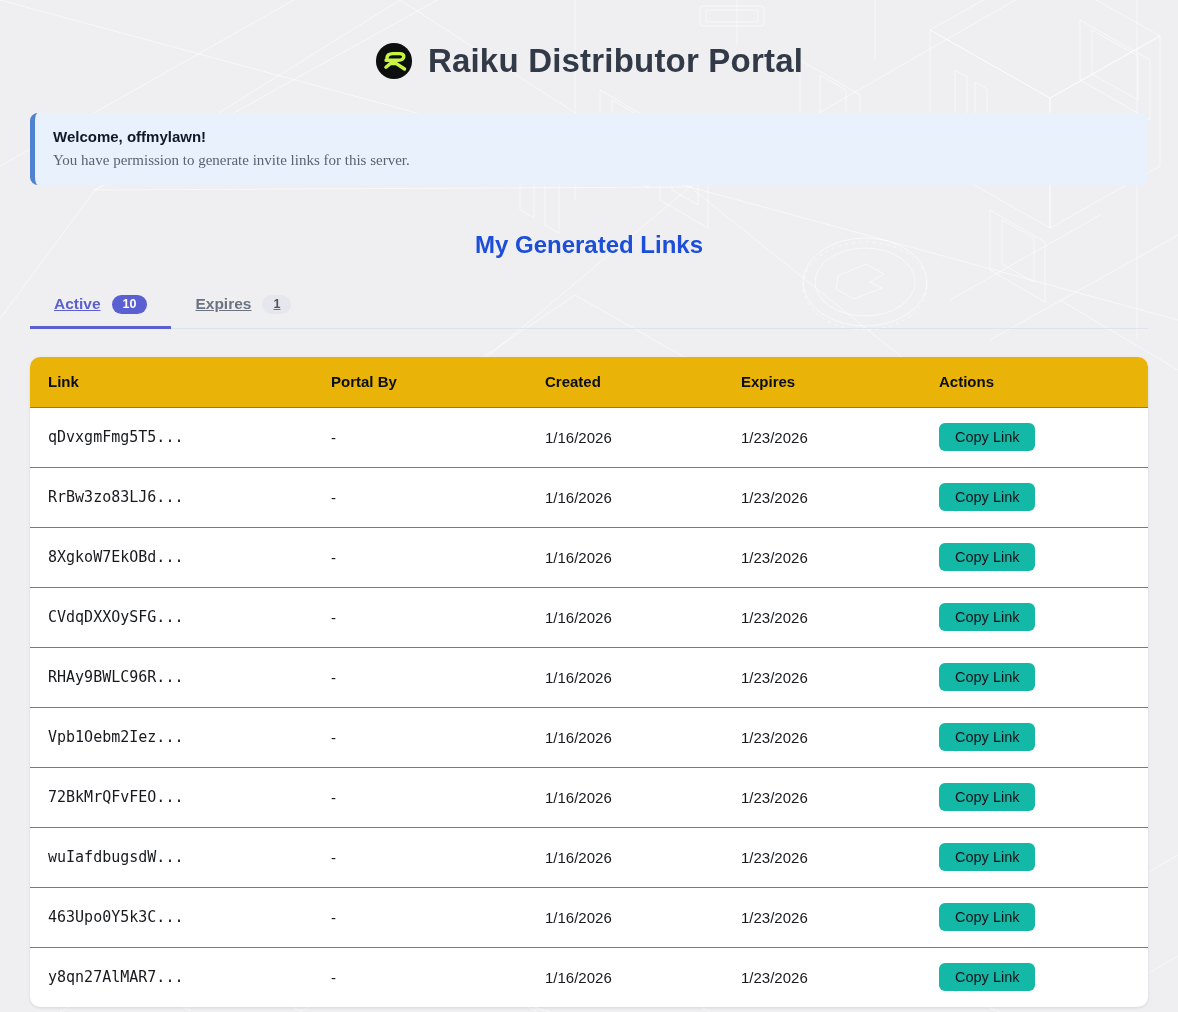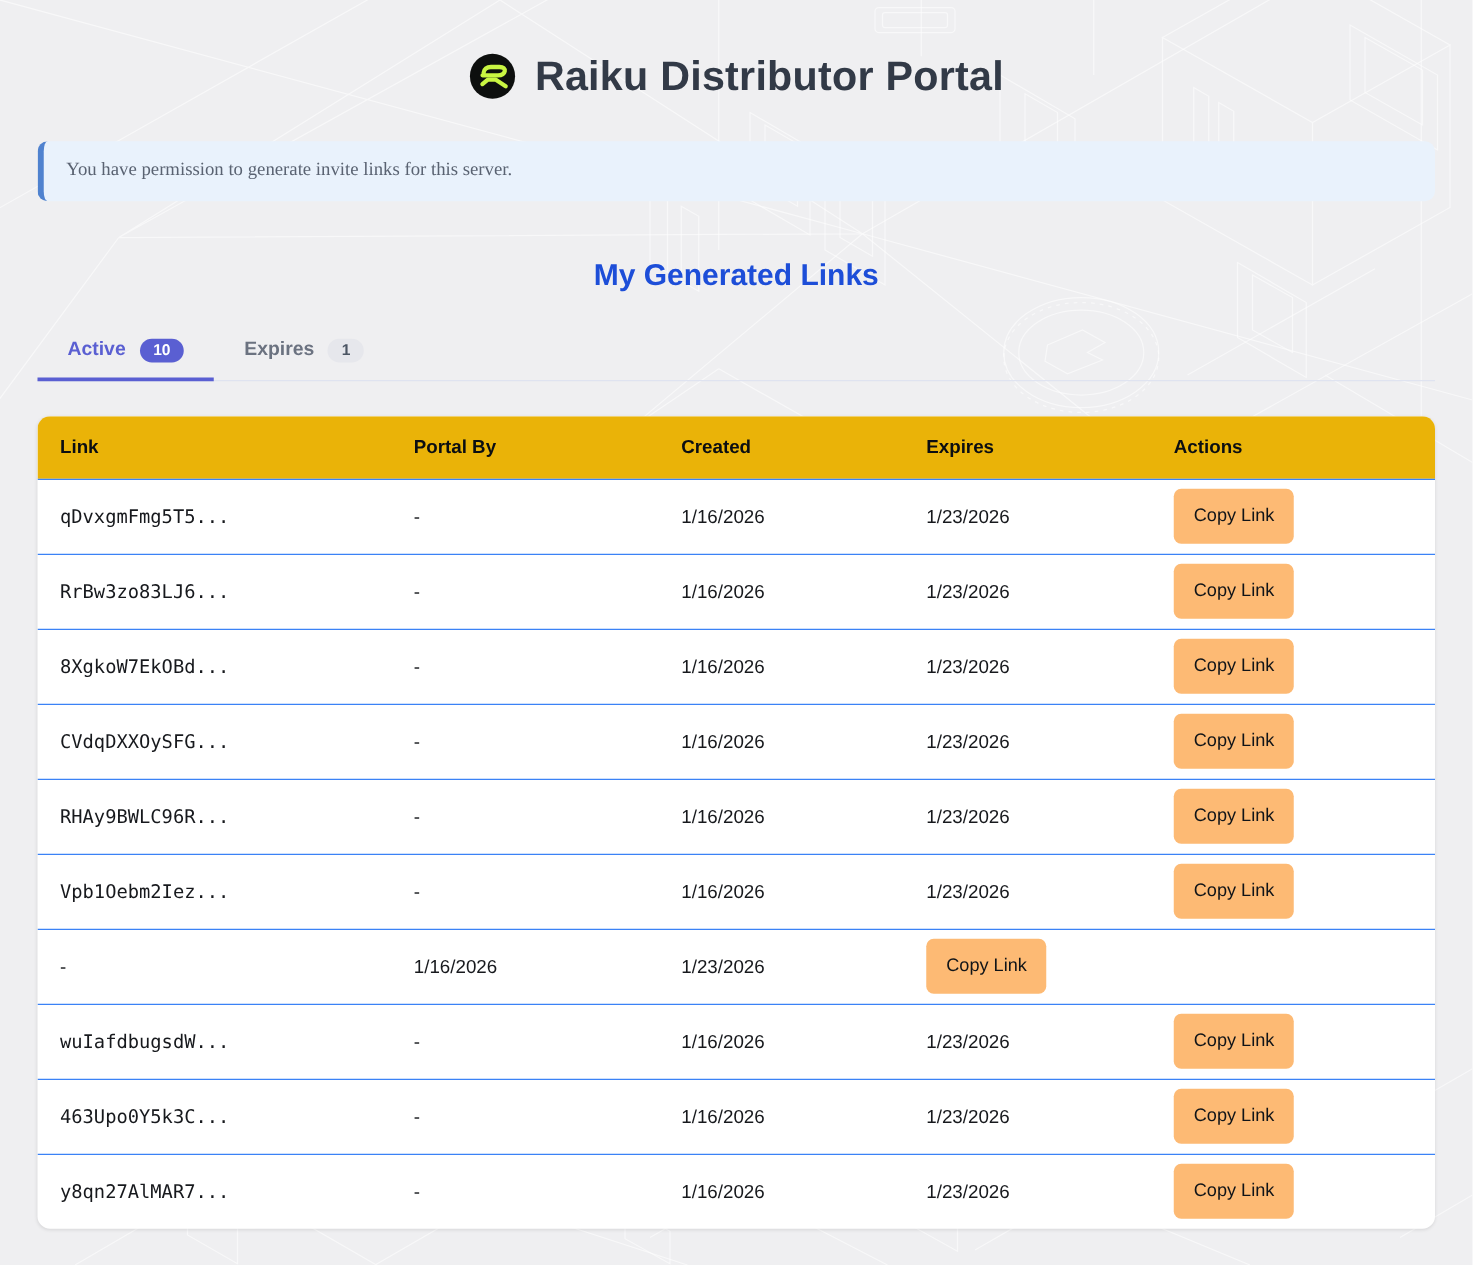--- a/index.html
+++ b/index.html
@@ -37,20 +37,21 @@
   
   .tabs{display:flex;margin-top:28px;border-bottom:1px solid #dfe3f0;}
   .tab{
     display:flex;align-items:center;gap:11px;
     background:none;border:none;cursor:pointer;
     padding:8px 24px 12px 24px;
     font-family:"Liberation Sans",sans-serif;
     font-size:15.5px;font-weight:700;color:#6b7280;
     border-bottom:3px solid transparent;
     margin-bottom:-1px;
+    text-decoration:underline;
   }
   .tab.active{color:#5a5fd2;border-bottom-color:#5a5fd2;}
   .badge{
     display:inline-block;border-radius:999px;
     font-size:12.5px;font-weight:700;
     padding:3px 11px;line-height:1;
   }
   .badge.indigo{background:#5a5fd2;color:#ffffff;}
   .badge.gray{background:#e6e7ec;color:#4b5563;}
 
@@ -72,22 +73,22 @@
   .trow{
     display:grid;
     grid-template-columns:283px 214px 196px 198px 1fr;
     height:59px;align-items:center;
     border-top:1px solid #3b82f6;
   }
   .trow > span{padding-left:18px;font-size:15px;color:#17191d;}
   .cell-link{font-family:"DejaVu Sans Mono",monospace;font-size:13px;}
   .cell-actions{padding-left:18px;}
   .copy-btn{
-    background:#fdba74;border:none;border-radius:6px;
-    padding:5px 16px;height:44px;
+    background:#14b8a6;border:none;border-radius:6px;
+    padding:5px 16px;height:28px;
     font-family:"Liberation Sans",sans-serif;
     font-size:14.5px;color:#101418;cursor:pointer;
   }
 </style>
 </head>
 <body>
 
 <svg class="bg-pattern" width="1178" height="1012" viewBox="0 0 1178 1012">
   <g stroke="#ffffff" stroke-opacity="0.55" fill="none" stroke-width="1">
 
@@ -130,20 +131,21 @@
       <circle cx="20" cy="20" r="19" fill="#0d0f0e"></circle>
       <g stroke="#c9f542" stroke-width="3.6" fill="none" stroke-linecap="round" stroke-linejoin="round">
         <path d="M12.5 17.2 c0.2-3.2 2.8-5 6.2-5 h7.2 c3.2 0 4.8 1.6 4.4 3.6 c-0.5 2.3-2.7 3.4-5.7 3.4 h-13"></path>
         <path d="M11.5 26.6 l4.6-3.8 h6.4 l8.6 5.6"></path>
       </g>
     </svg>
     <h1 class="page-title">Raiku Distributor Portal</h1>
   </div>
 
   <div class="banner">
+    <div class="banner-title">Welcome, offmylawn!</div>
     <div class="banner-subtitle">You have permission to generate invite links for this server.</div>
   </div>
 
   <h2 class="section-heading">My Generated Links</h2>
 
   <div class="tabs">
     <button class="tab active">
       <span>Active</span>
       <span class="badge indigo">10</span>
     </button>
@@ -216,20 +218,21 @@
     <span class="cell-link">Vpb1Oebm2Iez...</span>
     <span class="cell-claimed">-</span>
     <span class="cell-created">1/16/2026</span>
     <span class="cell-expires">1/23/2026</span>
     <span class="cell-actions">
       <button class="copy-btn">Copy Link</button>
     </span>
   </div>
 
   <div class="trow">
+    <span class="cell-link">72BkMrQFvFEO...</span>
     <span class="cell-claimed">-</span>
     <span class="cell-created">1/16/2026</span>
     <span class="cell-expires">1/23/2026</span>
     <span class="cell-actions">
       <button class="copy-btn">Copy Link</button>
     </span>
   </div>
 
   <div class="trow">
     <span class="cell-link">wuIafdbugsdW...</span>

